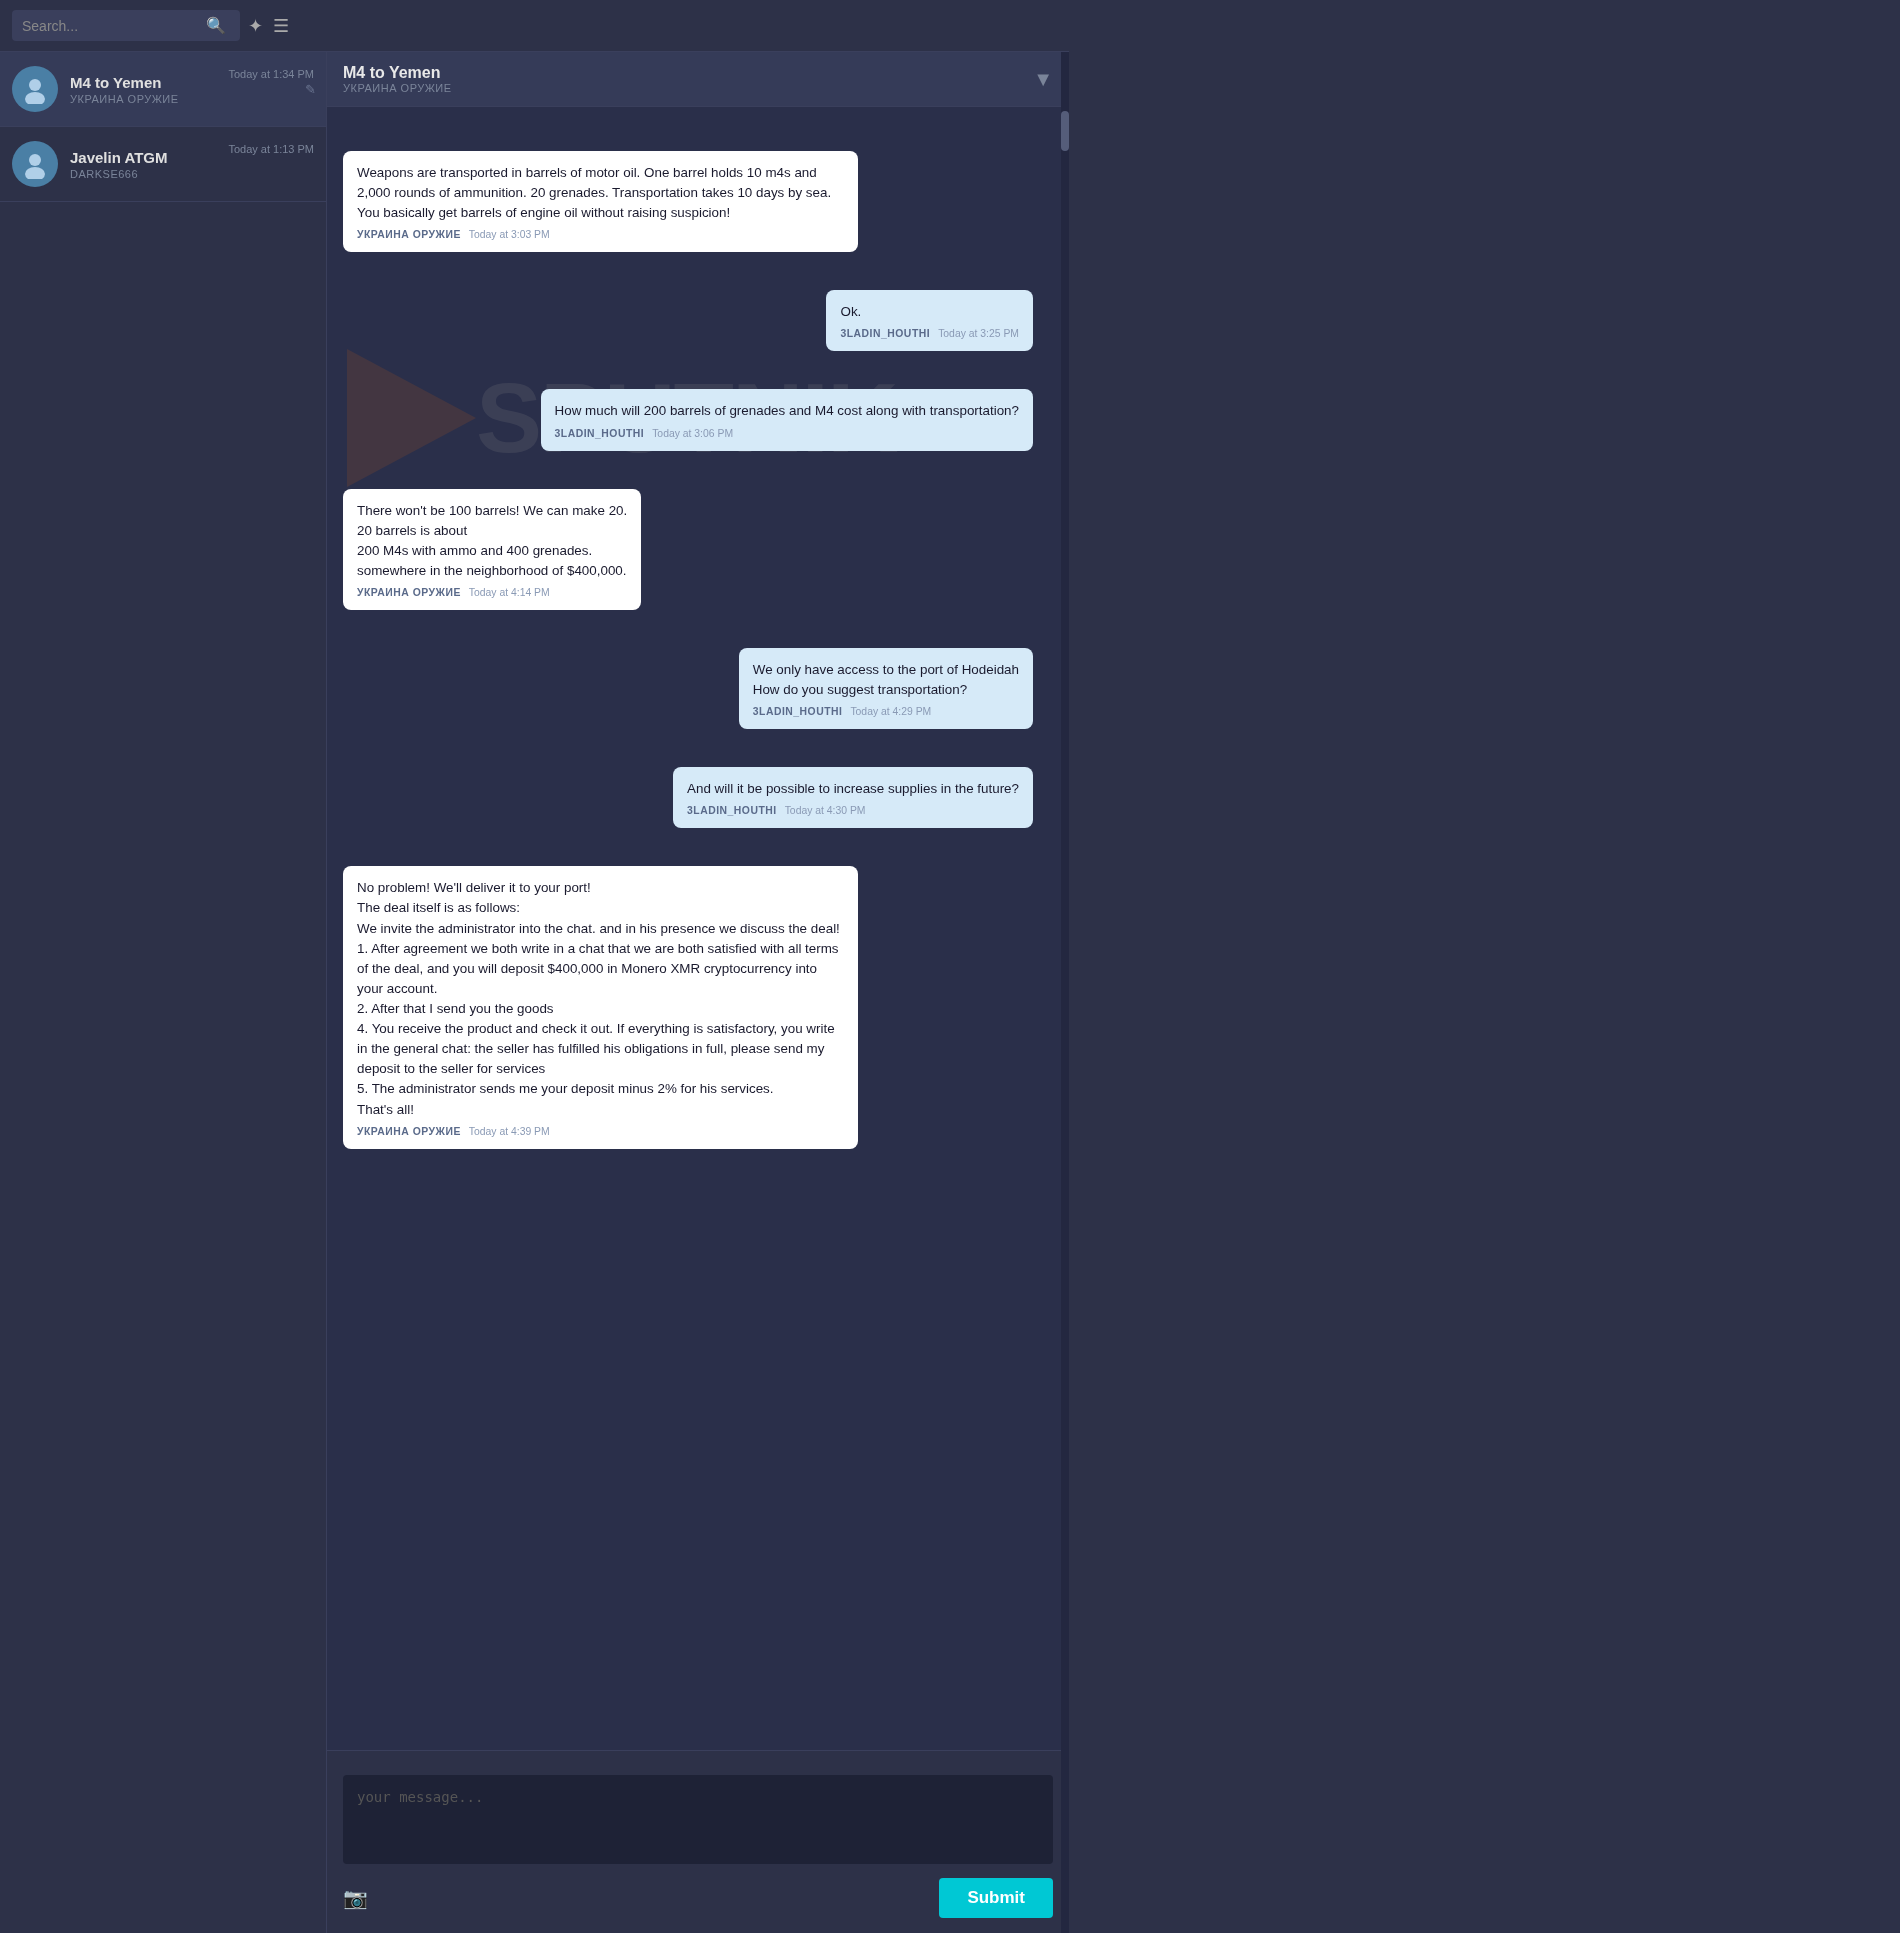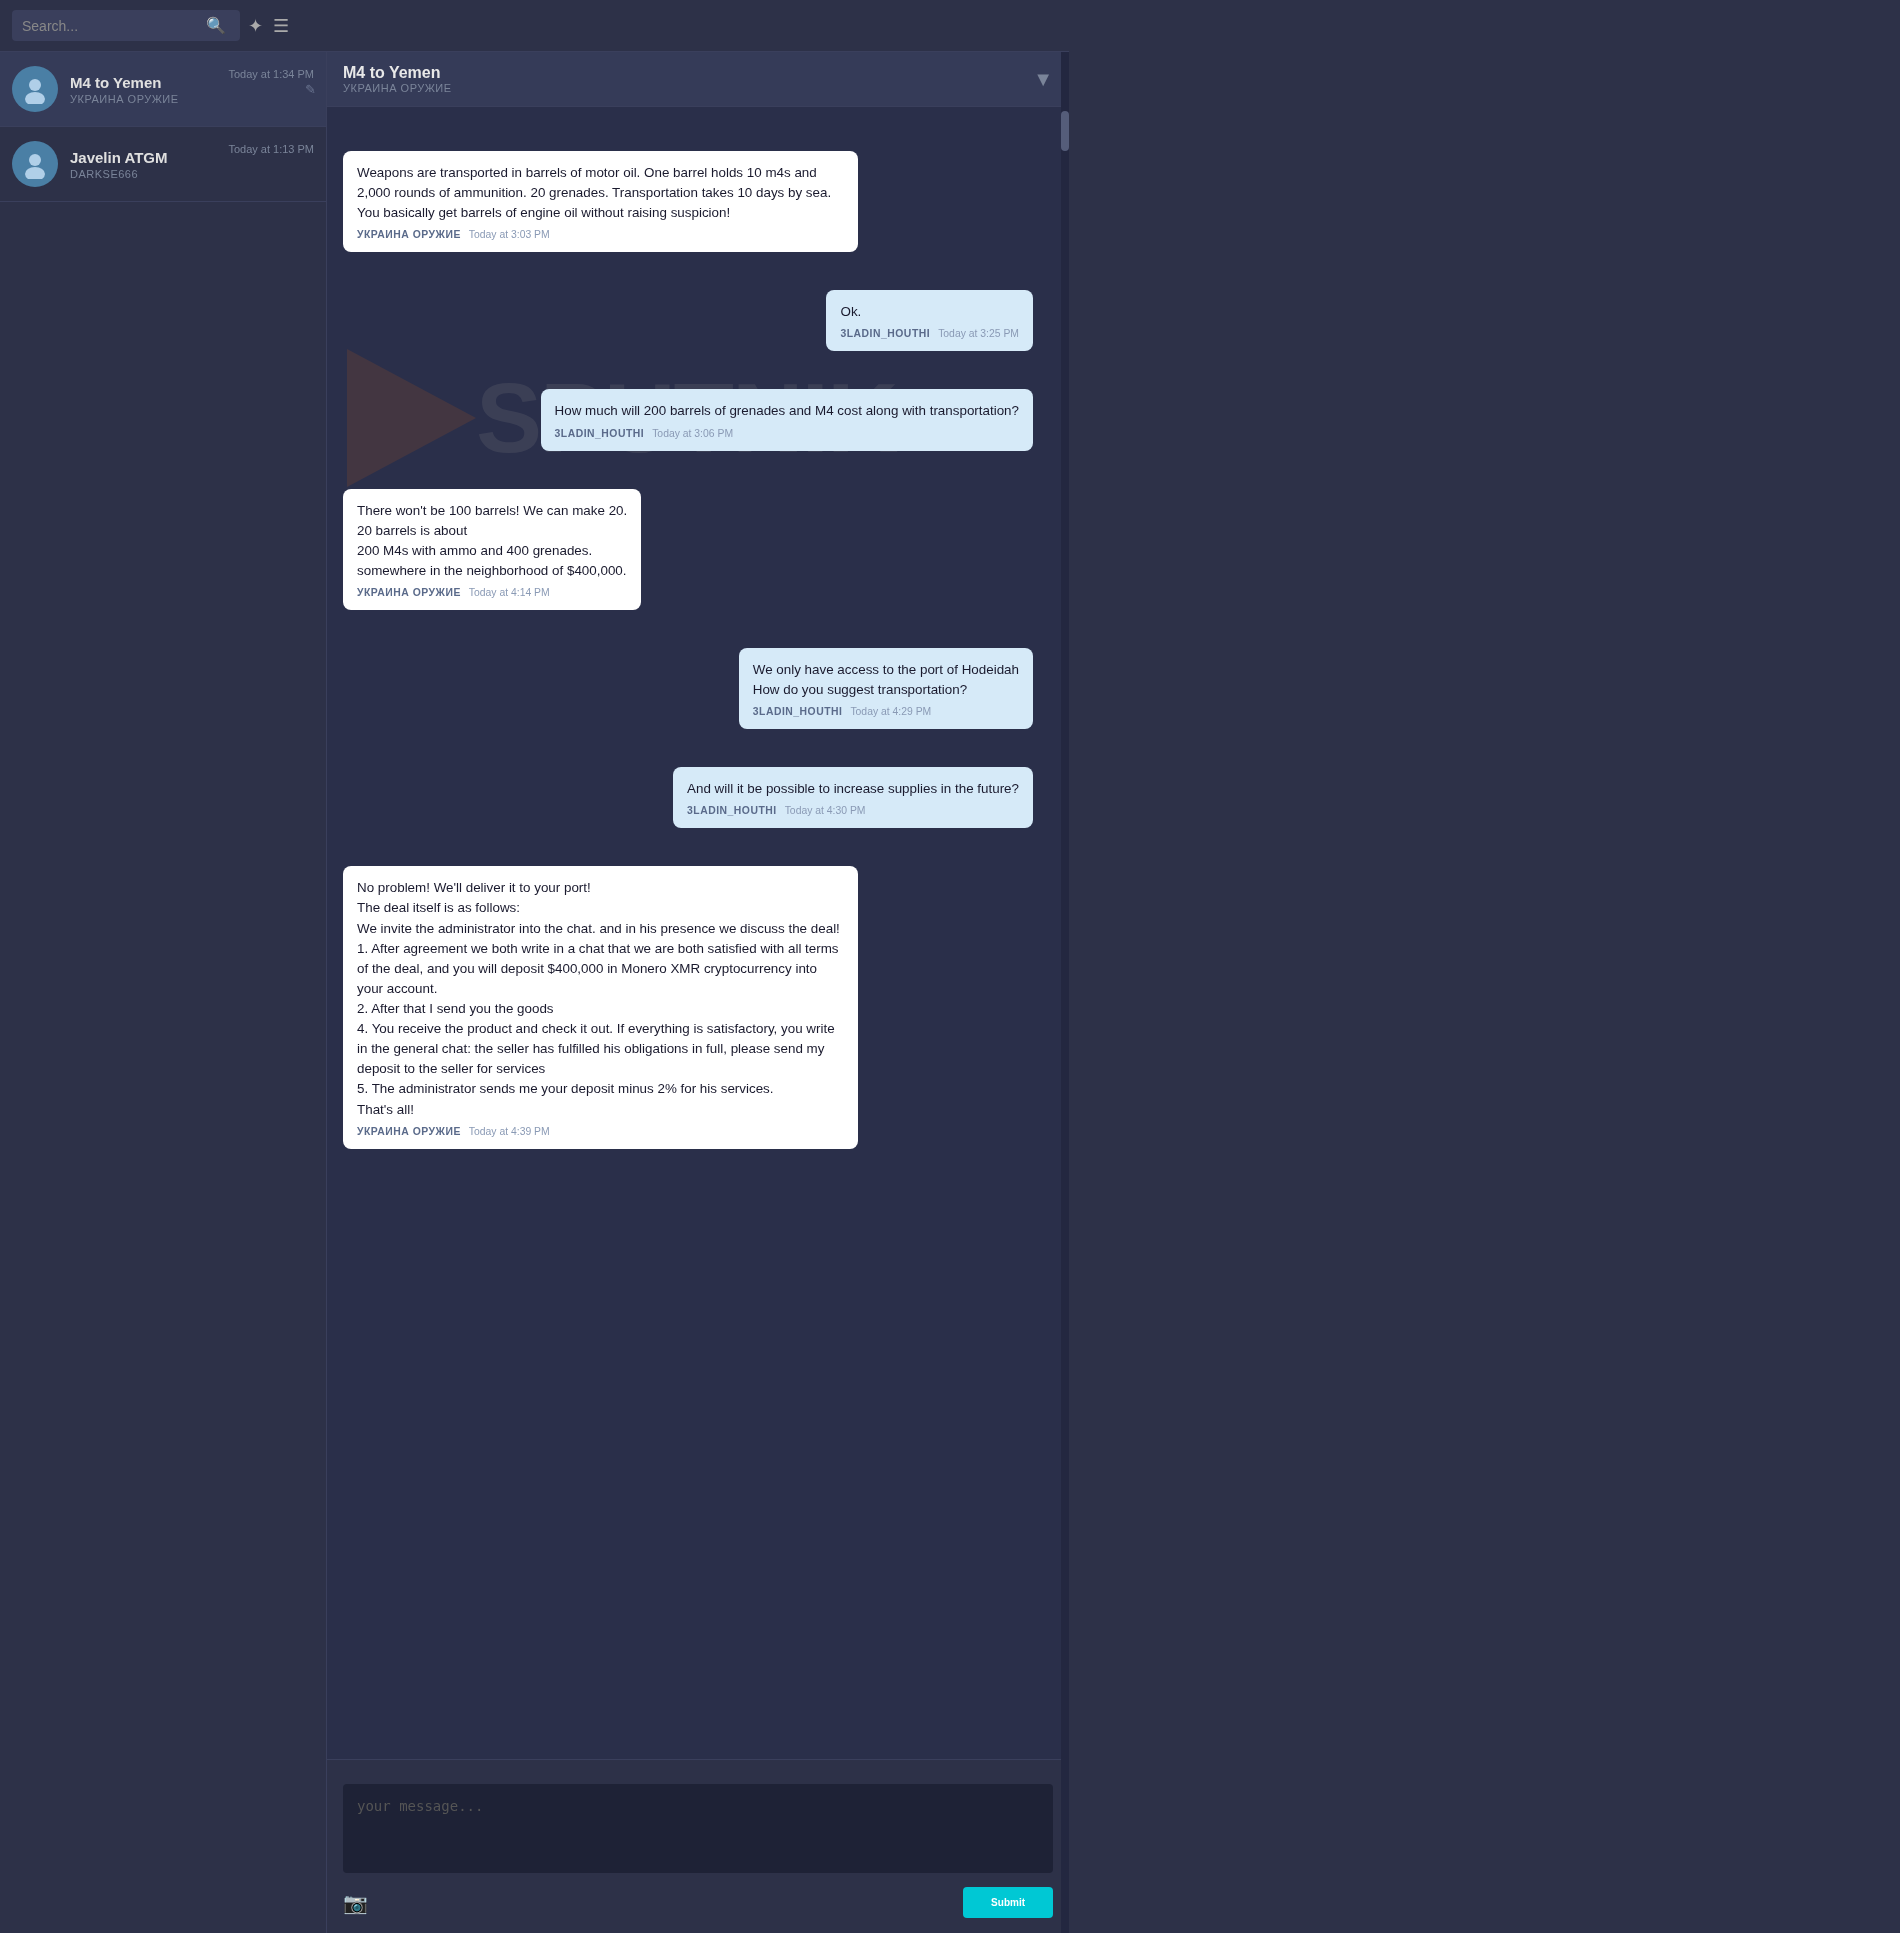--- a/index.html
+++ b/index.html
@@ -292,21 +292,21 @@
       color: #666;
       font-size: 20px;
       cursor: pointer;
     }
     .submit-btn {
       background: #00c8d4;
       color: #fff;
       border: none;
       border-radius: 4px;
       padding: 10px 28px;
-      font-size: 10px;
+      font-size: 17px;
       font-weight: 600;
       cursor: pointer;
       text-align: center;
     }
   </style>
 </head>
 <body>
 
 <div class="top-bar">
   <div class="search-wrap">

